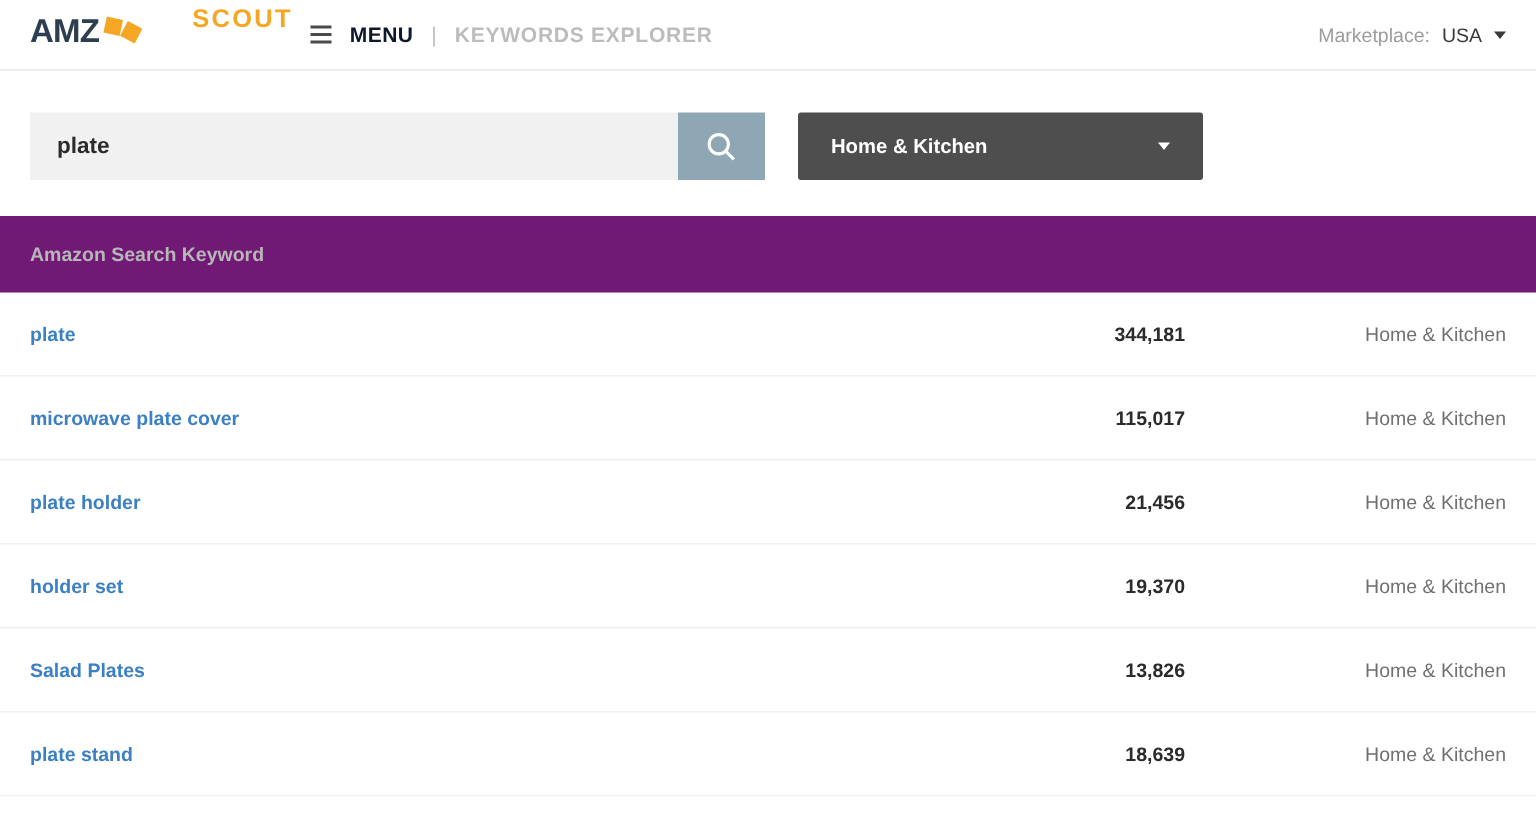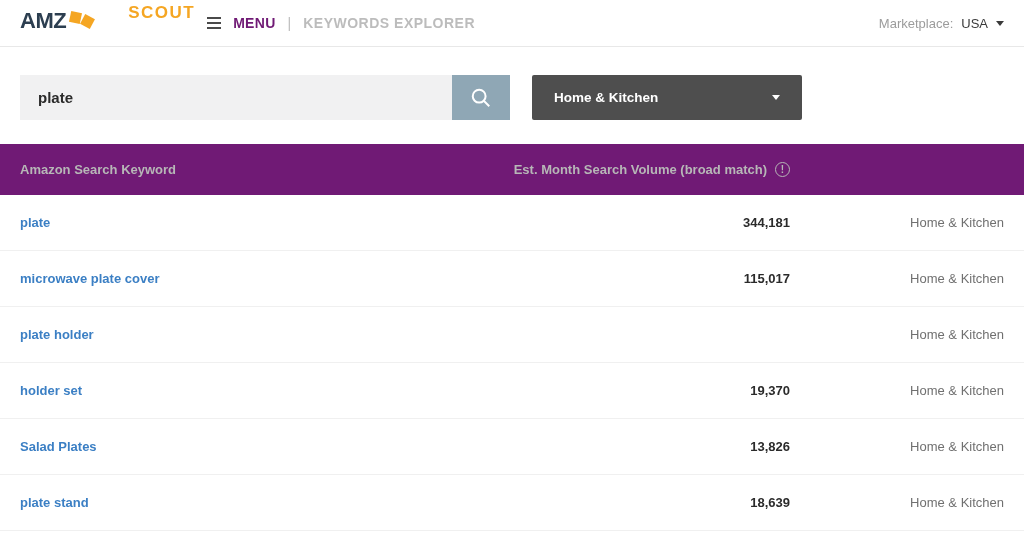--- a/index.html
+++ b/index.html
@@ -79,21 +79,21 @@
   gap: 3px;
   cursor: pointer;
 }
 .hamburger span {
   display: block;
   height: 2px;
   background: #4a4a4a;
   width: 100%;
 }
 .menu-label {
-  color: #701a75;
+  color: #0f172a;
   font-weight: 800;
   font-size: 14px;
   letter-spacing: 0.3px;
 }
 .divider {
   color: #bcbcbc;
   font-weight: 400;
 }
 .page-title {
   color: #bcbcbc;
@@ -280,39 +280,36 @@
   </div>
 
   <div class="cat-select">
     <span>Home &amp; Kitchen</span>
     <span class="caret-down"></span>
   </div>
 </div>
 
 <div class="table-head">
   <div class="col-keyword">Amazon Search Keyword</div>
-  <div class="col-volume">
-    <span>Est. Month Search Volume (broad match)</span>
-    <span class="info-circle">!</span>
-  </div>
 </div>
 
 <div id="rows">
     <div class="row">
       <a class="keyword">plate</a>
       <div class="volume">344,181</div>
       <div class="category">Home &amp; Kitchen</div>
     </div>
     <div class="row">
       <a class="keyword">microwave plate cover</a>
       <div class="volume">115,017</div>
       <div class="category">Home &amp; Kitchen</div>
     </div>
     <div class="row">
       <a class="keyword">plate holder</a>
+      <div class="volume">21,456</div>
       <div class="category">Home &amp; Kitchen</div>
     </div>
     <div class="row">
       <a class="keyword">holder set</a>
       <div class="volume">19,370</div>
       <div class="category">Home &amp; Kitchen</div>
     </div>
     <div class="row">
       <a class="keyword">Salad Plates</a>
       <div class="volume">13,826</div>

